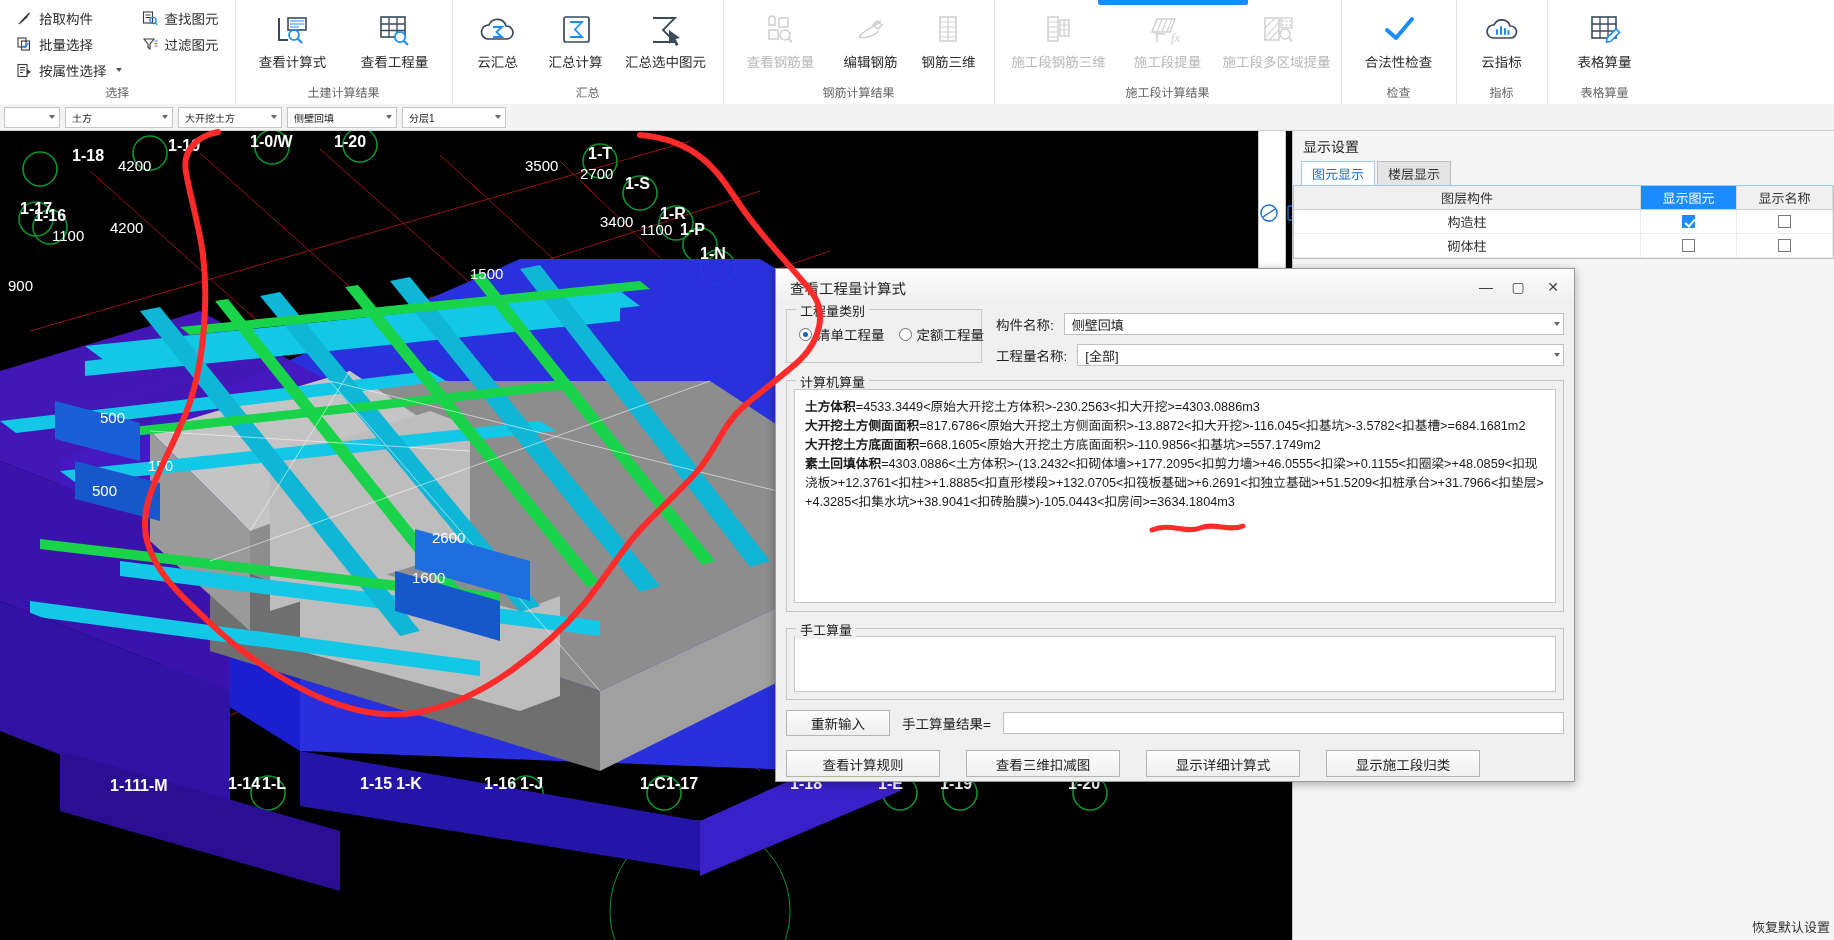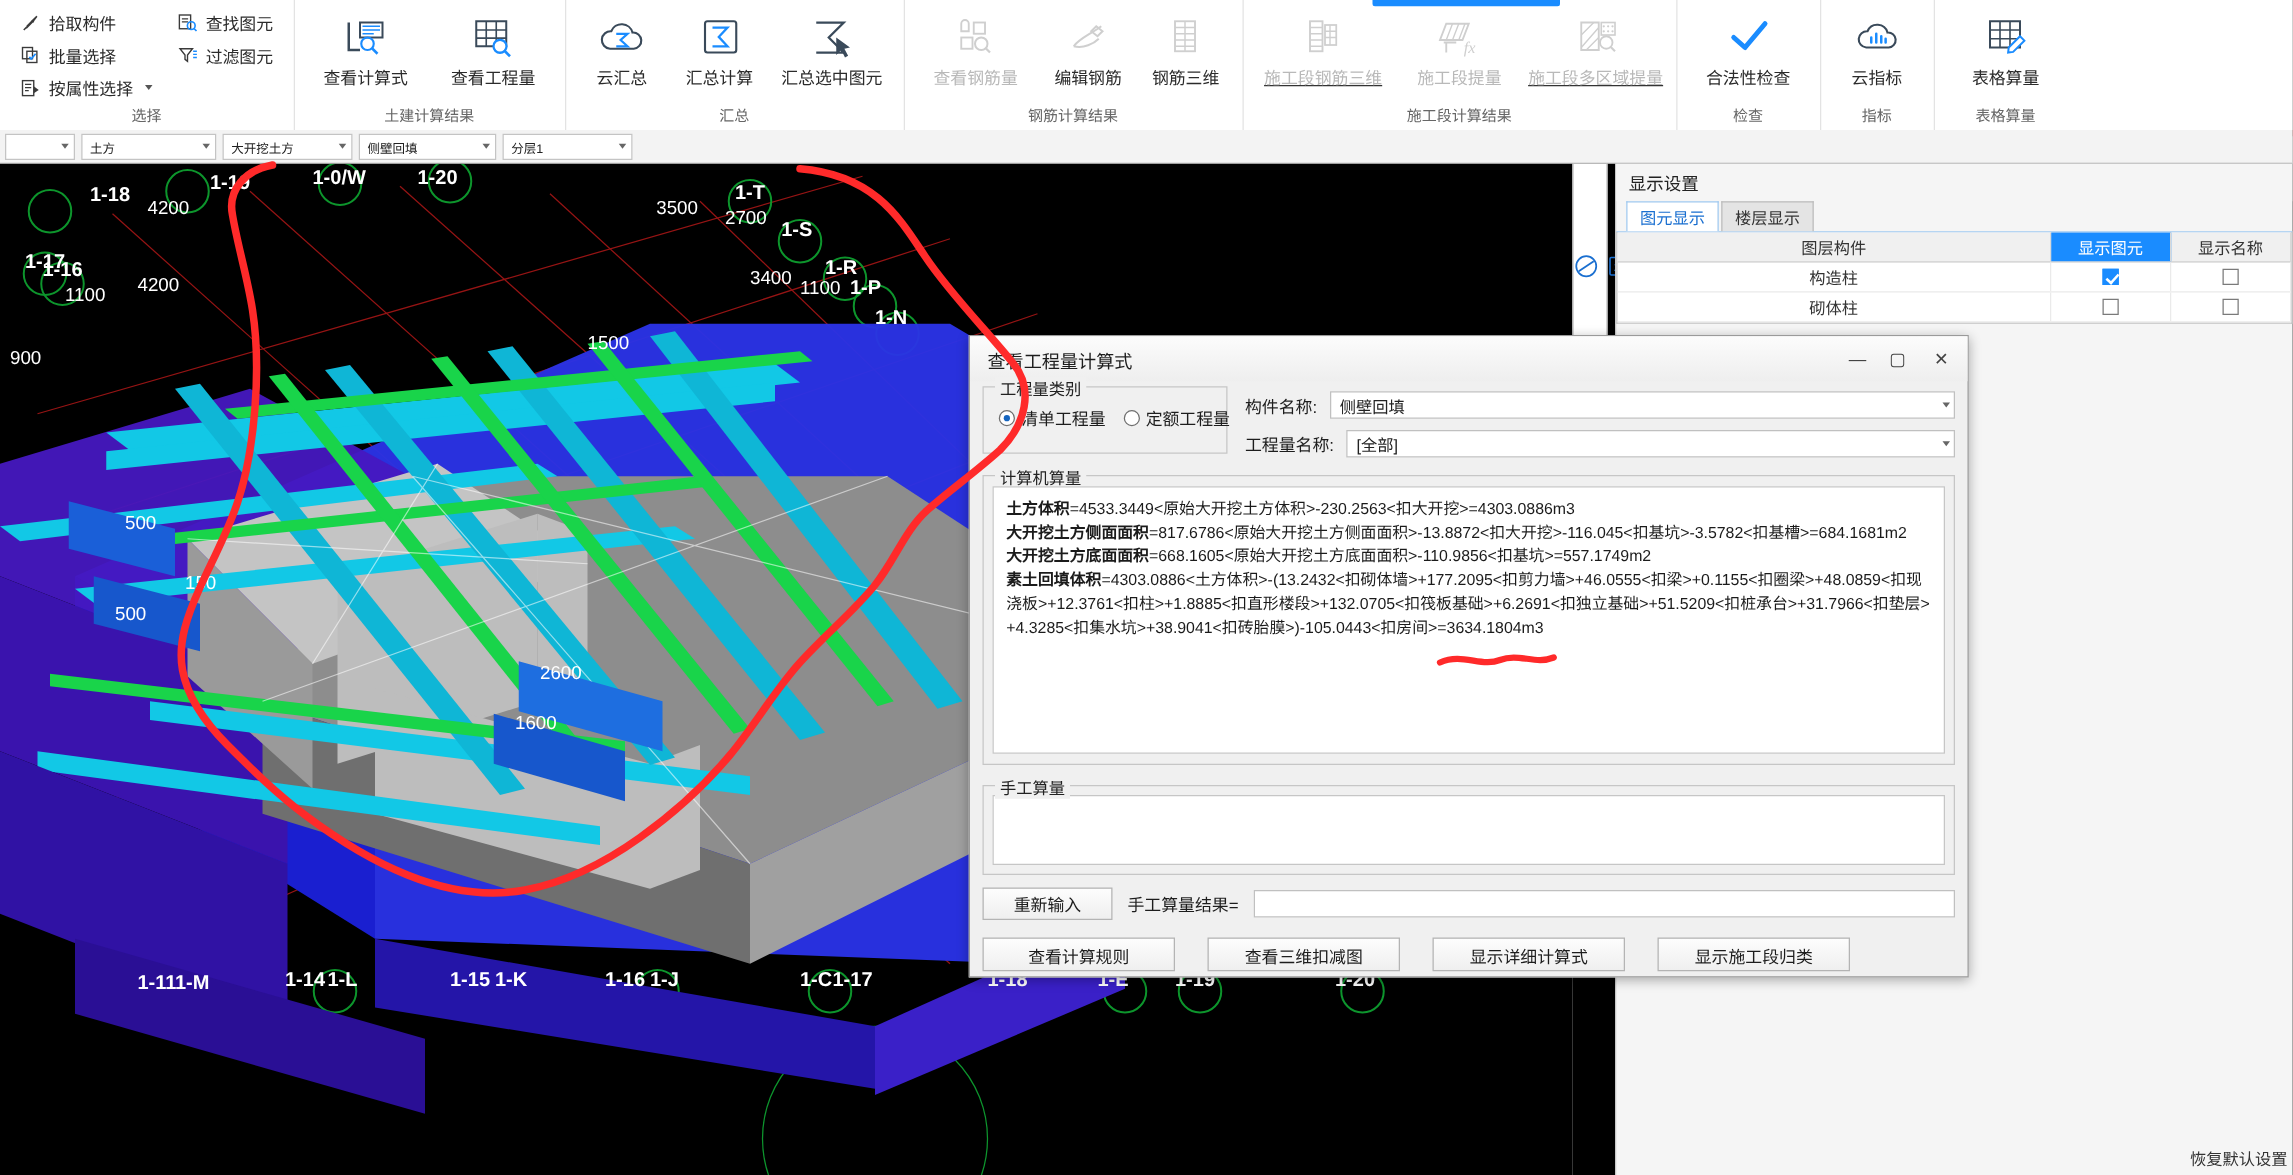--- a/index.html
+++ b/index.html
@@ -31,21 +31,21 @@
   .smallitem .ico{width:17px;height:17px;display:inline-block;flex:0 0 17px;}
   .caret{display:inline-block;width:0;height:0;border-left:3.5px solid transparent;
          border-right:3.5px solid transparent;border-top:4px solid #555;margin-left:3px;}
 
   
   .bigbtn{display:flex;flex-direction:column;align-items:center;justify-content:flex-start;
           width:74px;padding:4px 2px 0 2px;cursor:default;}
   .bigbtn .bi{height:44px;display:flex;align-items:center;justify-content:center;}
   .bigbtn .blbl{font-size:13.5px;color:#2b2b2b;text-align:center;line-height:16px;margin-top:3px;white-space:nowrap;}
   .bigbtn.wide{width:98px;}
-  .bigbtn.wider{width:112px;text-decoration:underline;}
+  .bigbtn.wider{width:112px;}
   .bigbtn.disabled .blbl{color:#b9b9b9;}
   .highlight-bar{position:absolute;left:0;top:0;height:5px;background:#1a8cff;border-radius:0 0 2px 2px;}
 
   
   .selbar{
     position:absolute;left:0;top:104px;width:1834px;height:27px;
     background:#f3f3f3;border-bottom:1px solid #cfcfcf;
     display:flex;align-items:center;padding-left:4px;box-sizing:border-box;gap:0;
   }
   .combo{height:21px;background:#fff;border:1px solid #c4c4c4;display:flex;align-items:center;

